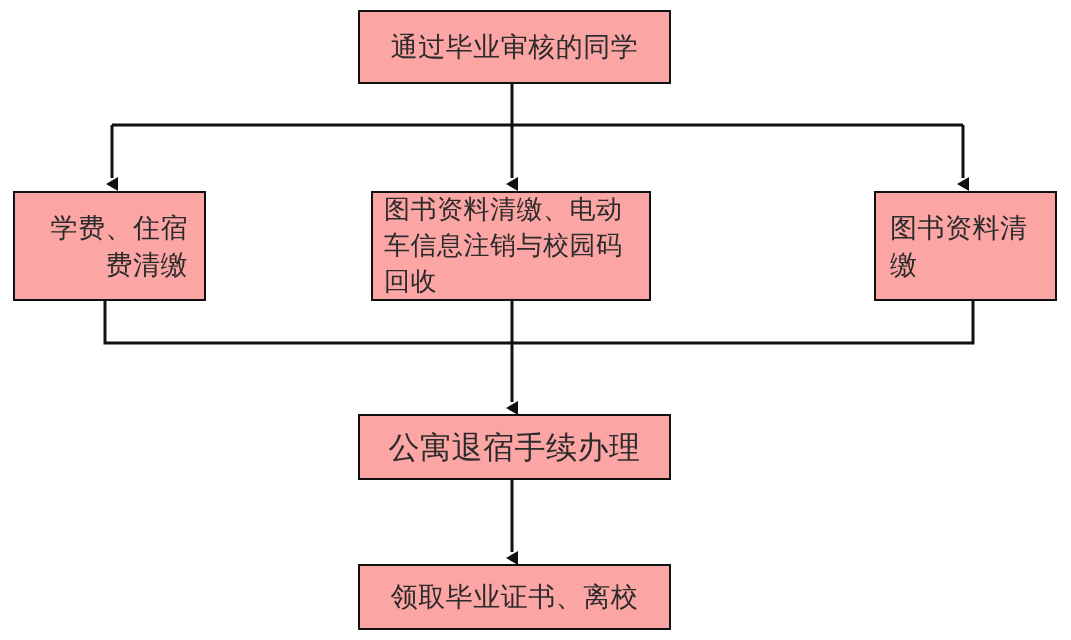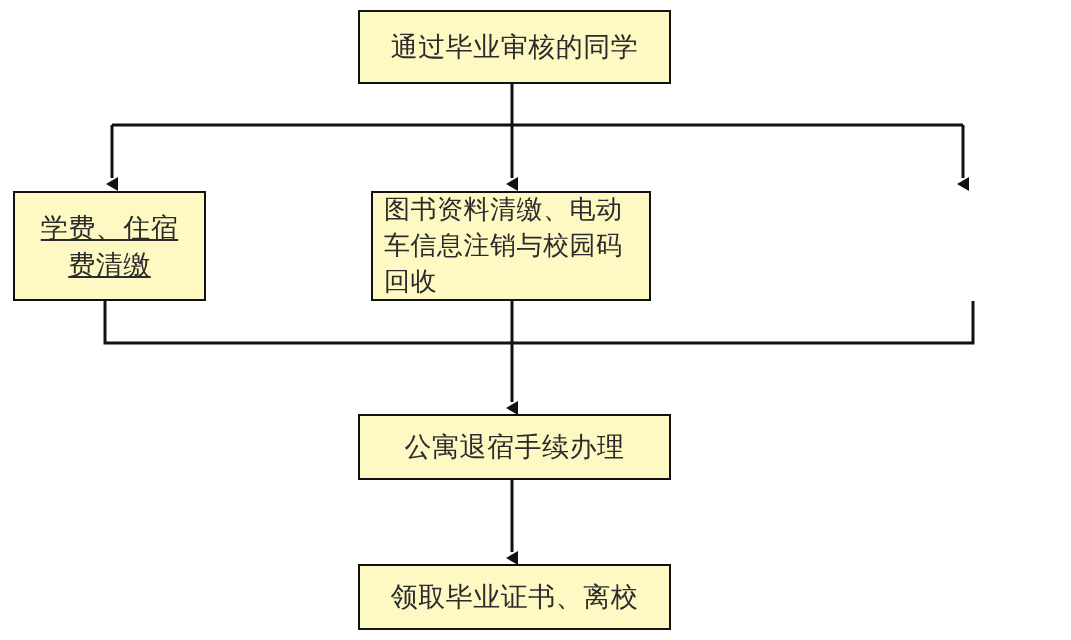--- a/index.html
+++ b/index.html
@@ -21,21 +21,21 @@
     position: absolute;
     left: 0;
     top: 0;
     width: 1071px;
     height: 640px;
   }
   .node {
     position: absolute;
     box-sizing: border-box;
     border: 2px solid #111111;
-    background: #fef9c3;
+    background: #fca5a5;
     display: flex;
     align-items: center;
     justify-content: center;
     text-align: center;
     color: #2b2b2b;
     font-family: "DejaVu Sans", "Liberation Sans", sans-serif;
     z-index: 2;
   }
   .node-label {
     display: block;
@@ -48,23 +48,22 @@
     left: 358px;  top: 10px;   width: 313px;  height: 74px;
     font-size: 27px;
   }
   #node-start .node-label { padding: 0 10px; }
 
   #node-tuition {
     left: 13px;   top: 191px;  width: 193px; height: 110px;
     font-size: 27px;
   }
   #node-tuition .node-label {
-    text-align: center;
+    text-align: right;
     padding: 0 16px;
-    text-decoration: underline;
   }
 
   #node-custody {
     left: 371px;  top: 191px;  width: 280px; height: 110px;
     font-size: 26px;
   }
   #node-custody .node-label {
     text-align: left;
     padding: 0 11px;
   }
@@ -73,21 +72,21 @@
     left: 874px;  top: 191px;  width: 183px; height: 110px;
     font-size: 27px;
   }
   #node-library .node-label {
     text-align: left;
     padding: 0 14px;
   }
 
   #node-dorm {
     left: 358px;  top: 414px;  width: 313px; height: 66px;
-    font-size: 27px;
+    font-size: 31px;
   }
   #node-dorm .node-label { padding: 0 10px; }
 
   #node-diploma {
     left: 358px;  top: 564px;  width: 313px; height: 66px;
     font-size: 27px;
   }
   #node-diploma .node-label { padding: 0 10px; text-align: right; }
 </style>
 </head>
@@ -126,20 +125,23 @@
   </div>
 
   <div class="node" id="node-tuition">
     <span class="node-label">学费、住宿费清缴</span>
   </div>
 
   <div class="node" id="node-custody">
     <span class="node-label">图书资料清缴、电动车信息注销与校园码回收</span>
   </div>
 
+  <div class="node" id="node-library">
+    <span class="node-label">图书资料清缴</span>
+  </div>
 
   <div class="node" id="node-dorm">
     <span class="node-label">公寓退宿手续办理</span>
   </div>
 
   <div class="node" id="node-diploma">
     <span class="node-label">领取毕业证书、离校</span>
   </div>
 
 </div>

